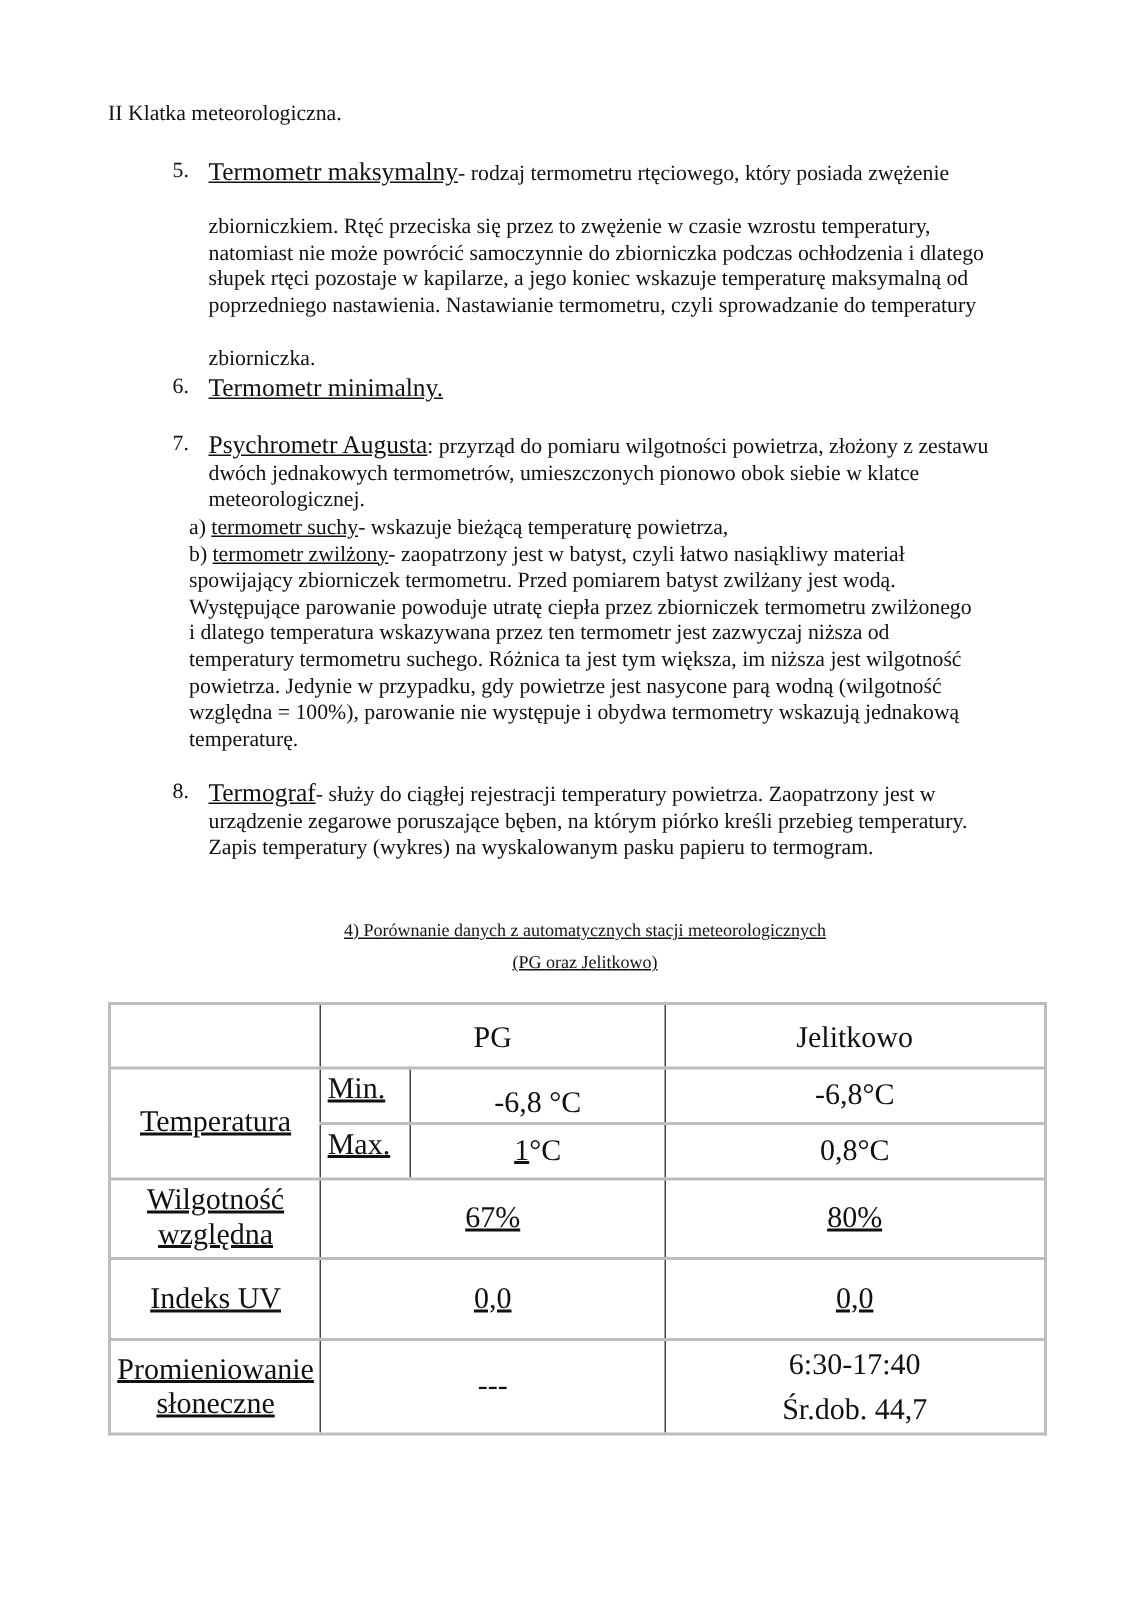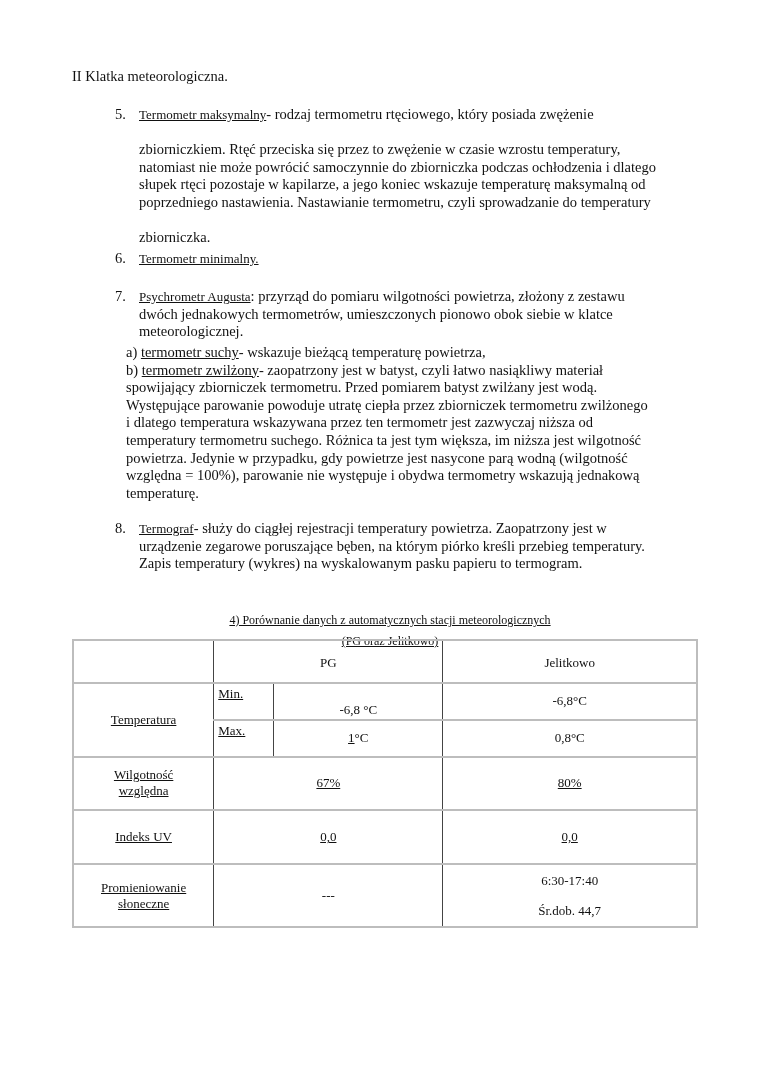--- a/index.html
+++ b/index.html
@@ -4,38 +4,38 @@
 <style>
   html, body { margin: 0; padding: 0; background: #ffffff; }
   body {
     width: 760px; height: 1075px; position: relative; overflow: hidden;
     font-family: "Liberation Serif", "DejaVu Serif", serif;
     color: #111;
   }
   .heading { position: absolute; left: 72px; top: 68px; font-size: 14.5px; }
   .item { position: absolute; font-size: 14.5px; line-height: 17.6px; }
   .num { position: absolute; left: 0; top: 0; }
-  .ttl { font-size: 13px; text-decoration: underline; margin-top: 36px; }
+  .ttl { font-size: 17px; text-decoration: underline; margin-top: 36px; }
   .u { text-decoration: underline; }
   #i5 { left: 115px; top: 106px; width: 590px; }
   #i5 .body { padding-left: 24px; }
   #i6 { left: 115px; top: 250px; width: 590px; }
   #i6 .body { padding-left: 24px; }
   #i7 { left: 115px; top: 288px; width: 590px; }
   #i7 .body { padding-left: 24px; }
   #i7sub { left: 126px; top: 344px; width: 570px; }
   #i8 { left: 115px; top: 520px; width: 590px; }
   #i8 .body { padding-left: 24px; }
   .section-title {
     position: absolute; left: 140px; top: 610px; width: 500px; text-align: center;
     font-size: 12px; line-height: 21px; text-decoration: underline;
   }
   table.cmp {
-    position: absolute; left: 72px; top: 639px; width: 626px; height: 289px;
-    border-collapse: collapse; font-size: 13px;
+    position: absolute; left: 72px; top: 668px; width: 626px; height: 289px;
+    border-collapse: collapse; font-size: 20px;
     border: 2px solid #bdbdbd;
   }
   table.cmp td {
     border-top: 2px solid #bdbdbd; border-bottom: 2px solid #bdbdbd;
     border-left: 1.5px solid #444; border-right: 1.5px solid #444;
     text-align: center; vertical-align: middle; padding: 0;
   }
   table.cmp td.first { border-left: 2px solid #bdbdbd; }
   table.cmp td.last { border-right: 2px solid #bdbdbd; }
   .hdr td { height: 36px; vertical-align: top; padding-top: 4px !important; }

